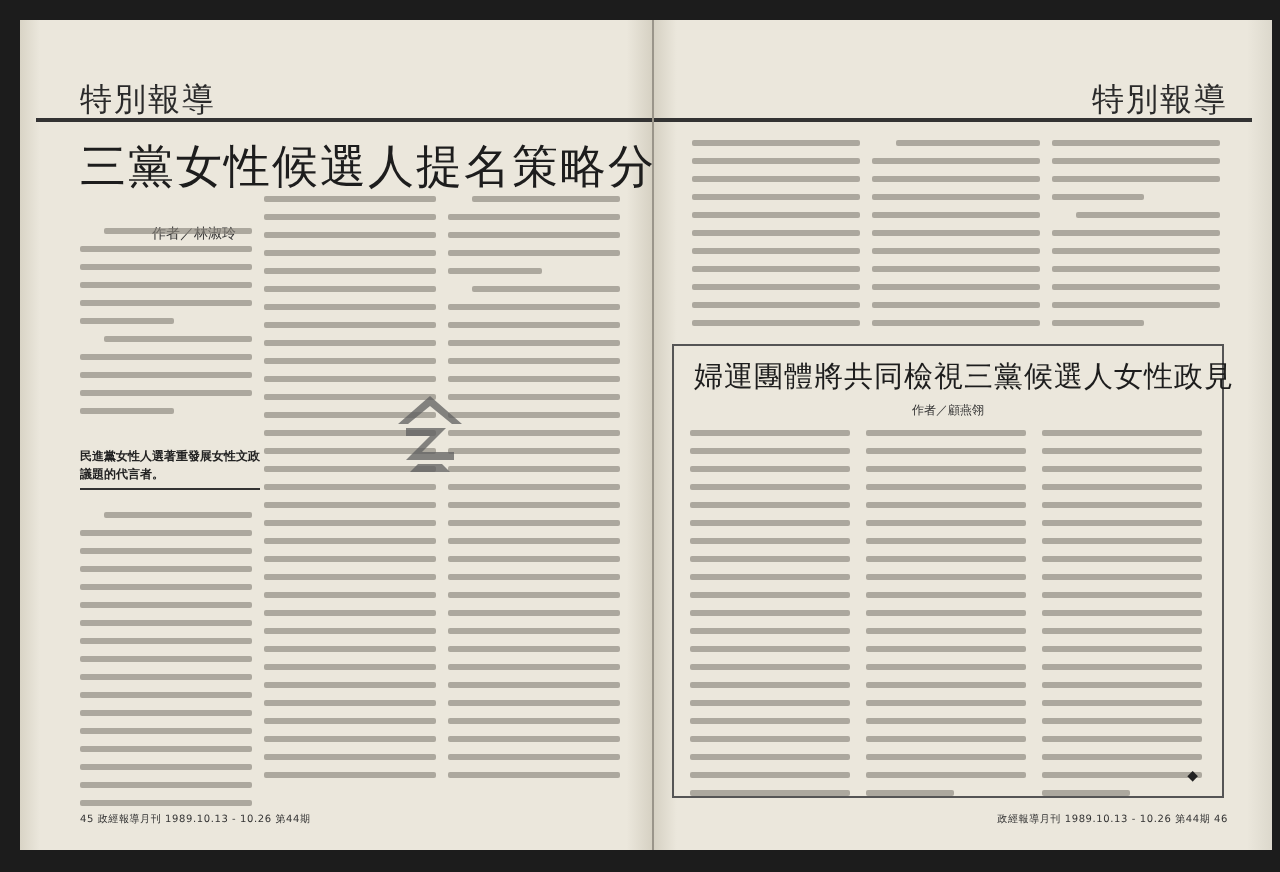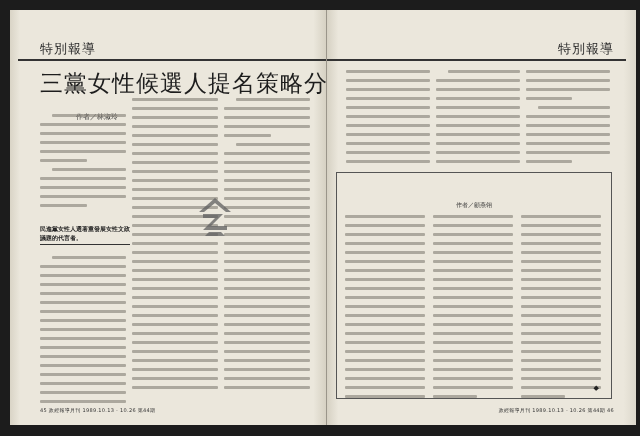--- a/index.html
+++ b/index.html
@@ -5,21 +5,21 @@
   * { box-sizing: border-box; margin: 0; padding: 0; }
   html, body { width: 640px; height: 436px; overflow: hidden; background: #1c1c1c; }
   body { font-family: "DejaVu Serif", serif; position: relative; }
 
   .spread { position: absolute; left: 10px; top: 10px; width: 626px; height: 415px; display: flex; }
   .page { position: relative; height: 100%; background: #e9e5da; overflow: hidden; }
   .page.left { width: 316px; background: linear-gradient(to right, #d9d4c6 0, #ebe7dc 10px, #ebe7dc 96%, #d6d1c3 100%); }
   .page.right { width: 310px; background: linear-gradient(to right, #d4cfc1 0, #ebe7dc 4%, #ebe7dc 96%, #dcd8cc 100%); }
   .gutter { position: absolute; left: 326px; top: 10px; width: 1px; height: 415px; background: #9a958a; }
 
-  .section-head { position: absolute; top: 30px; font-family: "DejaVu Sans", sans-serif; font-size: 13px; color: #2a2a2a; letter-spacing: 1px; }
+  .section-head { position: absolute; top: 30px; font-family: "DejaVu Sans", sans-serif; font-size: 16px; color: #2a2a2a; letter-spacing: 1px; }
   .left .section-head { left: 30px; }
   .right .section-head { right: 22px; }
   .rule { position: absolute; height: 2px; background: #333; top: 49px; }
   .left .rule { left: 8px; right: 0; }
   .right .rule { left: 0; right: 10px; }
 
   .title { position: absolute; left: 30px; top: 58px; font-size: 23px; letter-spacing: 1px; color: #1d1d1d; white-space: nowrap; }
   .byline { position: absolute; left: 30px; top: 102px; font-size: 7px; color: #333; margin-left: 36px; }
 
   .col { position: absolute; }
@@ -208,20 +208,21 @@
       <div class="text-line indent"></div>
       <div class="text-line"></div>
       <div class="text-line"></div>
       <div class="text-line"></div>
       <div class="text-line"></div>
       <div class="text-line"></div>
       <div class="text-line short"></div>
     </div>
 
     <div class="sidebar-box">
+      <div class="sidebar-title">婦運團體將共同檢視三黨候選人女性政見</div>
       <div class="sidebar-byline">作者／顧燕翎</div>
 
       <div class="col" style="left:8px;top:42px;width:80px;">
         <div class="text-line"></div>
         <div class="text-line"></div>
         <div class="text-line"></div>
         <div class="text-line"></div>
         <div class="text-line"></div>
         <div class="text-line"></div>
         <div class="text-line"></div>

